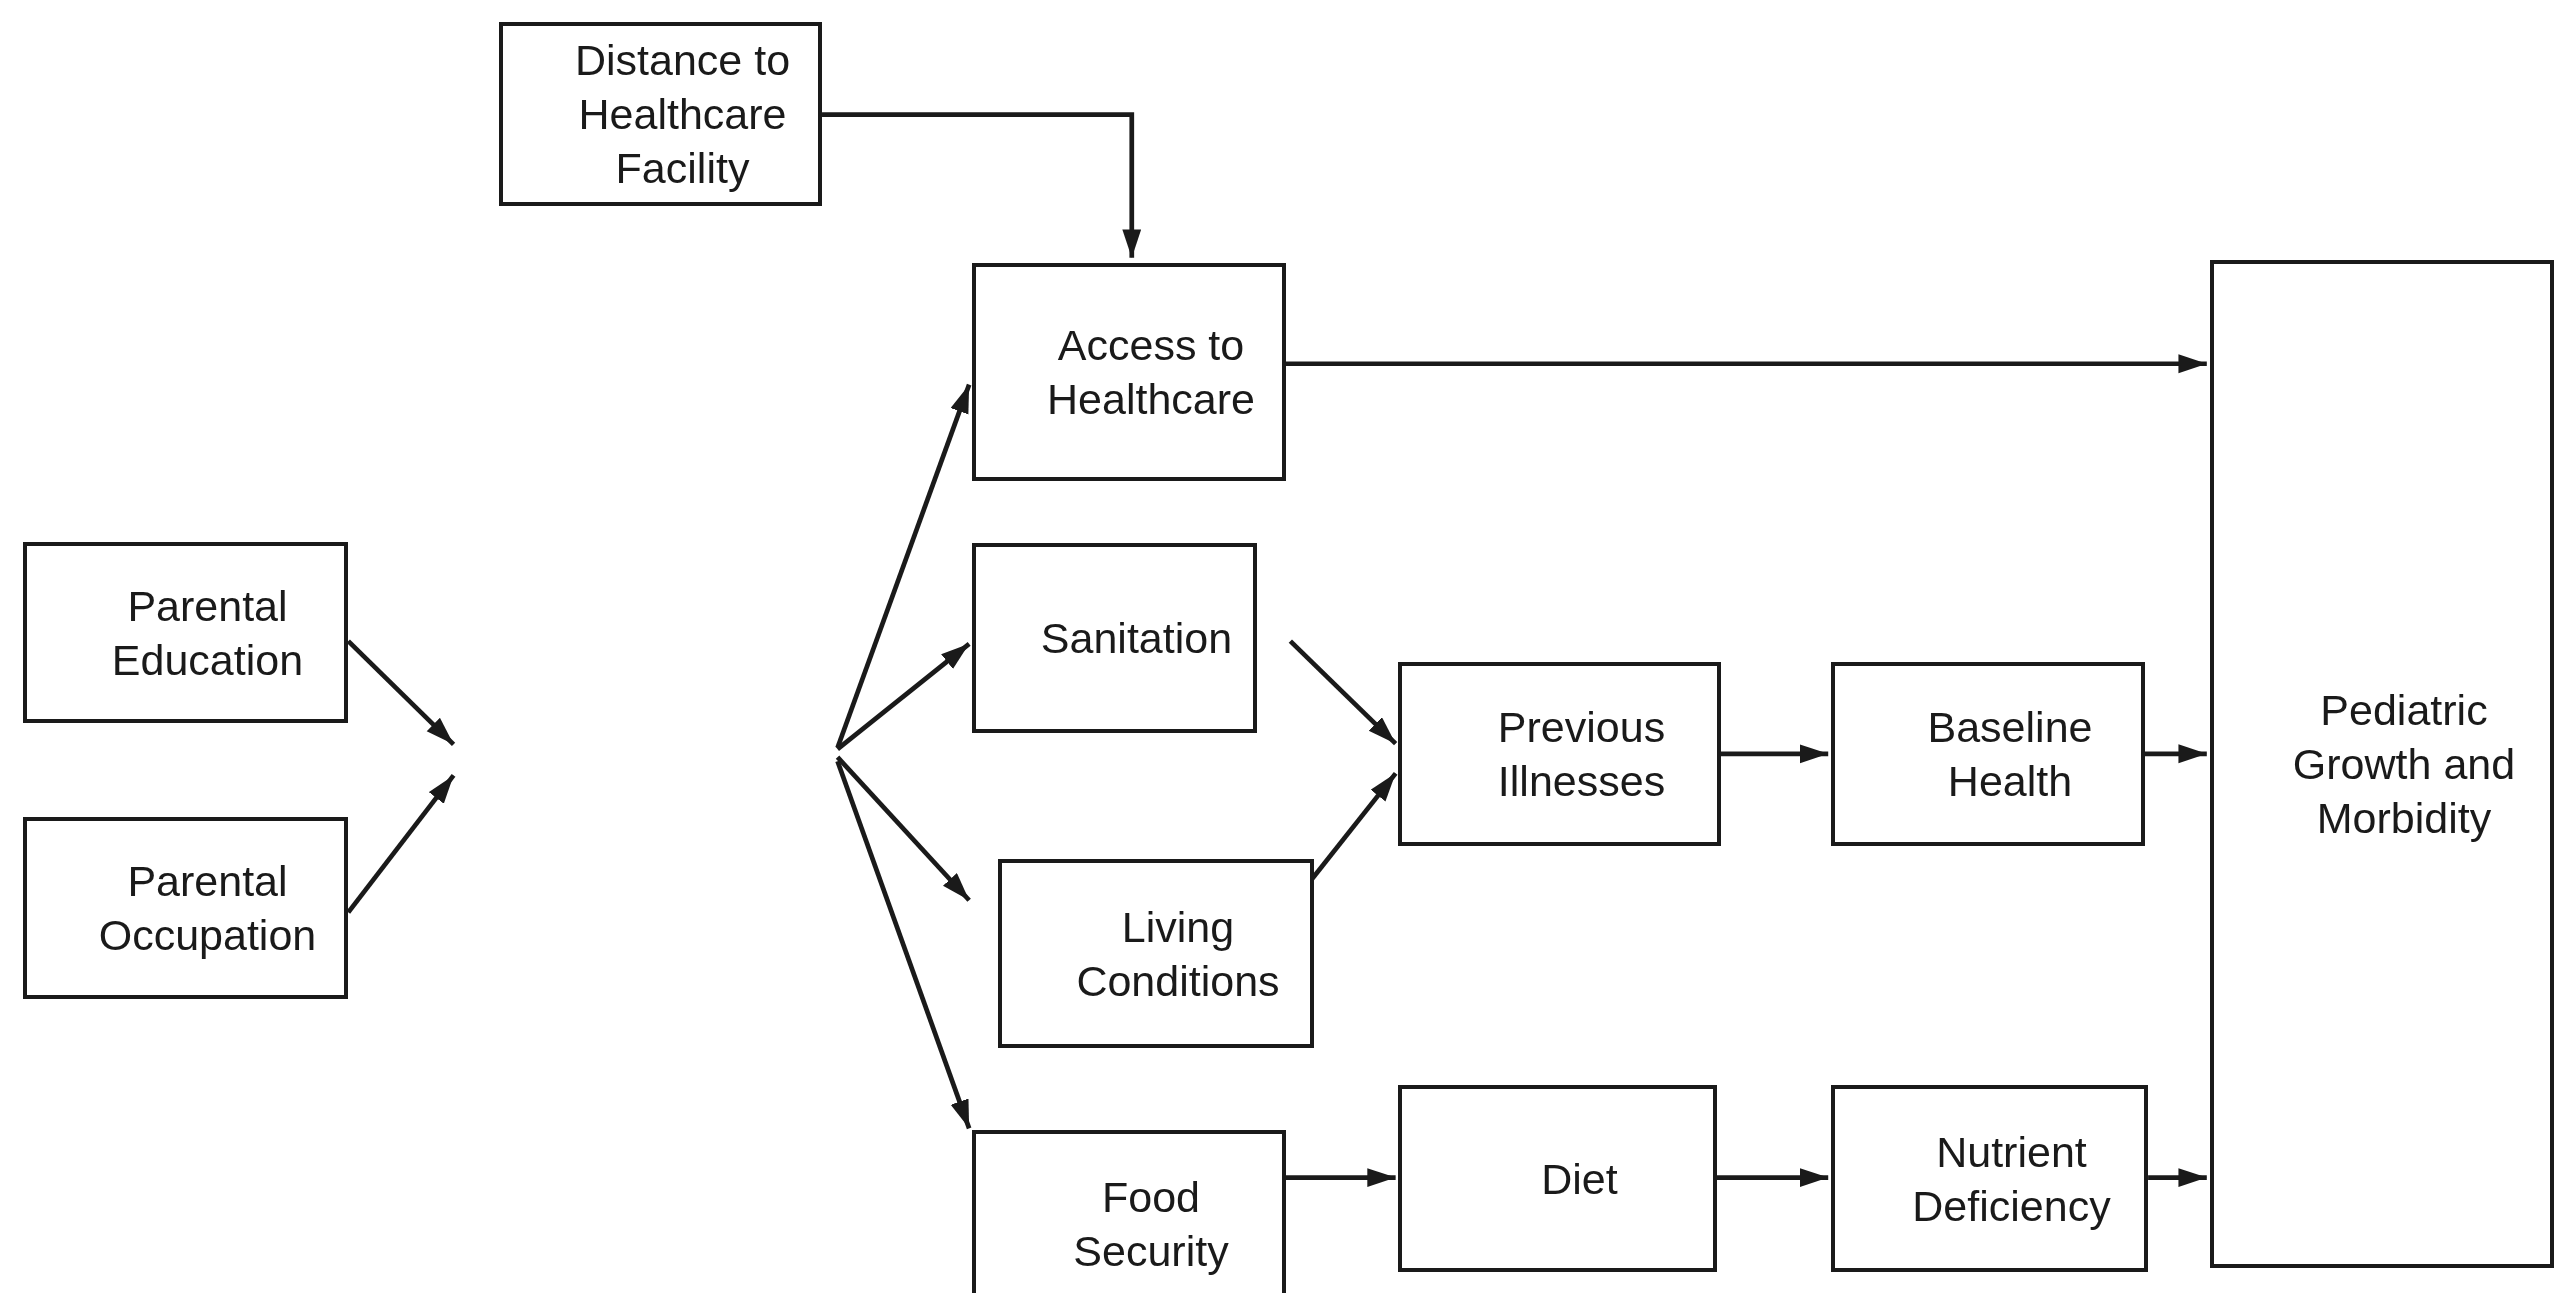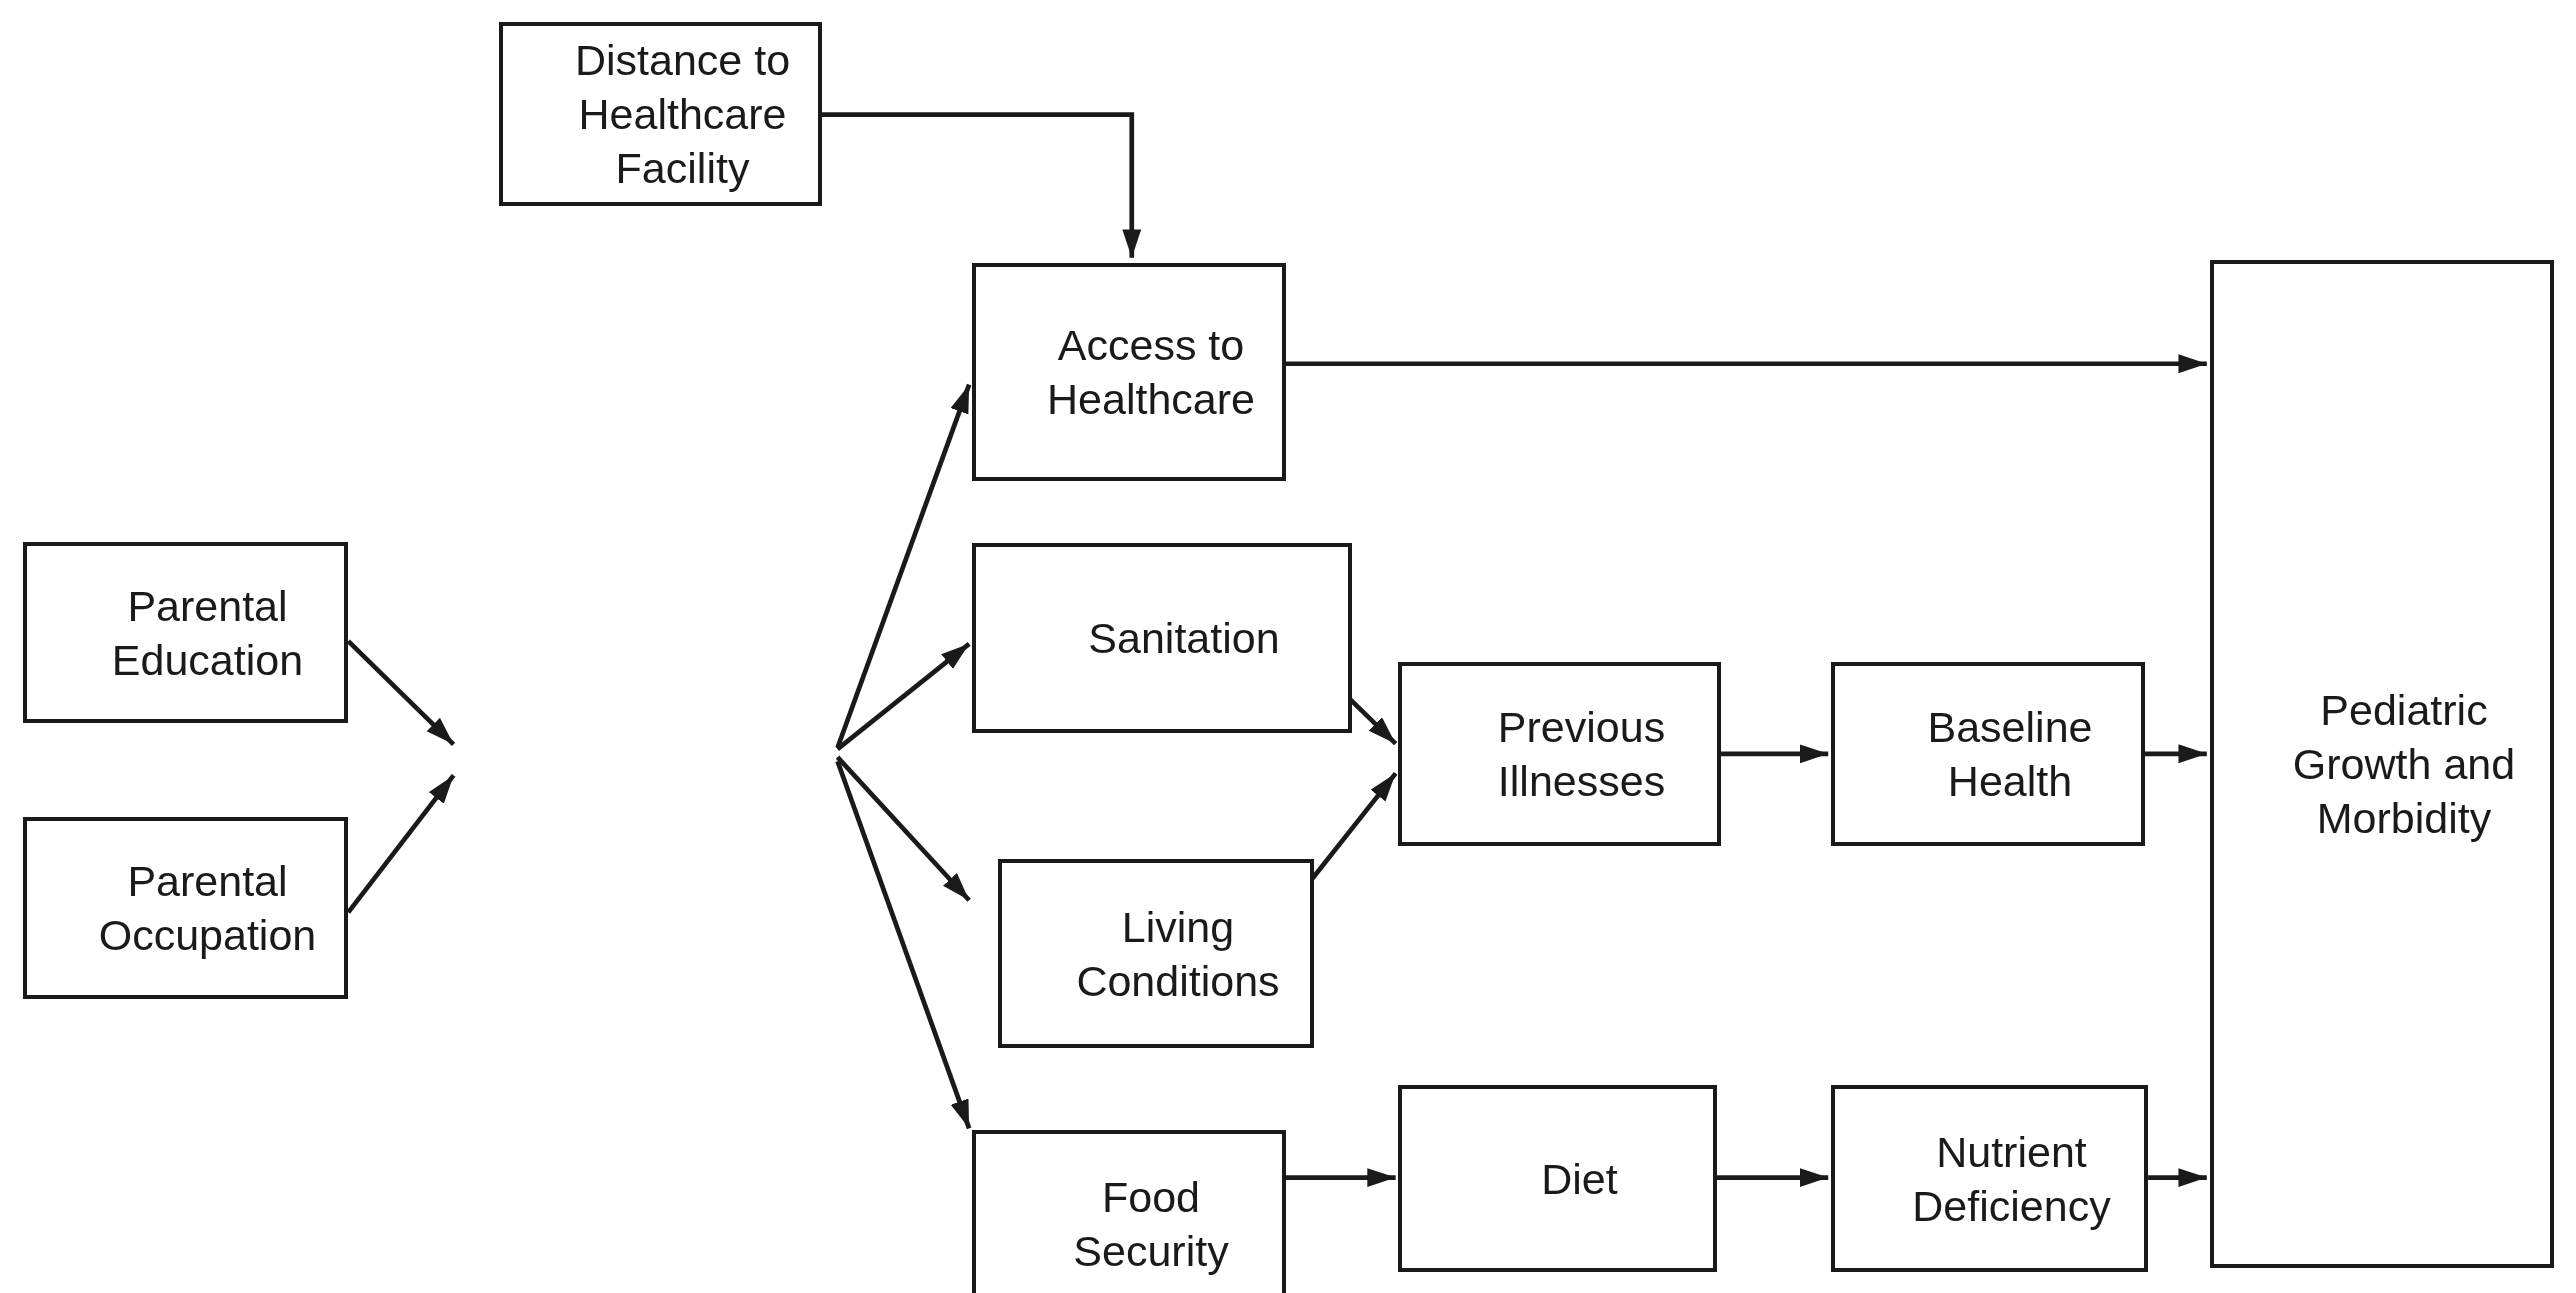--- a/index.html
+++ b/index.html
@@ -41,21 +41,21 @@
     stroke: #1a1a1a;
     stroke-width: 7;
     fill: none;
   }
   
   .n-distance   { left: 499px;  top: 21.6px;   width: 323px; height: 184px; }
   .n-access     { left: 972px; top: 263px;  width: 314px; height: 218px; }
   .n-pared      { left: 23px;   top: 542px;  width: 325px; height: 181px; }
   .n-paroc      { left: 23px;   top: 817px; width: 325px; height: 182px; }
   .n-ses        { left: 457px;  top: 663px;  width: 381px; height: 183px; }
-  .n-sanitation { left: 972px; top: 543px;  width: 380px; height: 190px; }
+  .n-sanitation { left: 972px; top: 543px;  width: 285px; height: 190px; }
   .n-living     { left: 972px; top: 859px; width: 316px; height: 189px; margin-left: 26px; }
   .n-previous   { left: 1398px; top: 662px;  width: 323px; height: 184px; }
   .n-baseline   { left: 1831px; top: 662px;  width: 314px; height: 184px; }
   .n-food       { left: 972px; top: 1085px; width: 314px; height: 187px; margin-top: 45px; }
   .n-diet       { left: 1398px; top: 1085px; width: 319px; height: 187px; }
   .n-nutrient   { left: 1831px; top: 1085px; width: 317px; height: 187px; }
   .n-pediatric  { left: 2210px; top: 260px;  width: 344px; height: 1008px; }
 </style>
 </head>
 <body>

